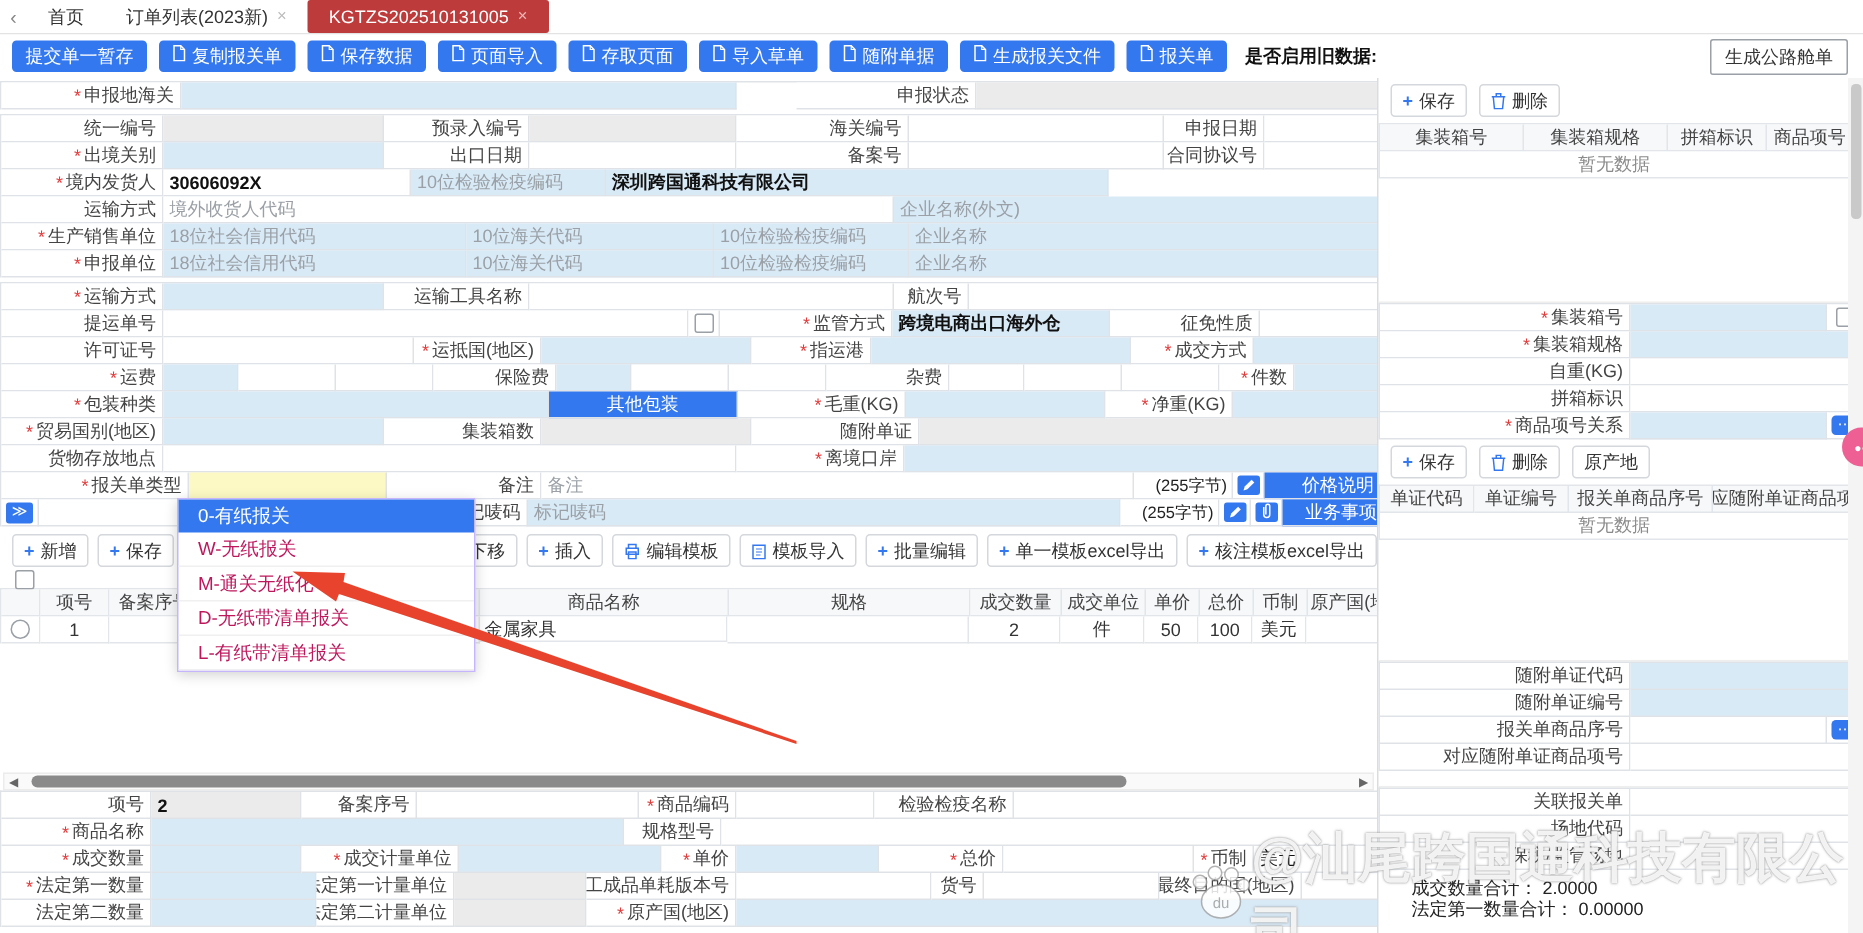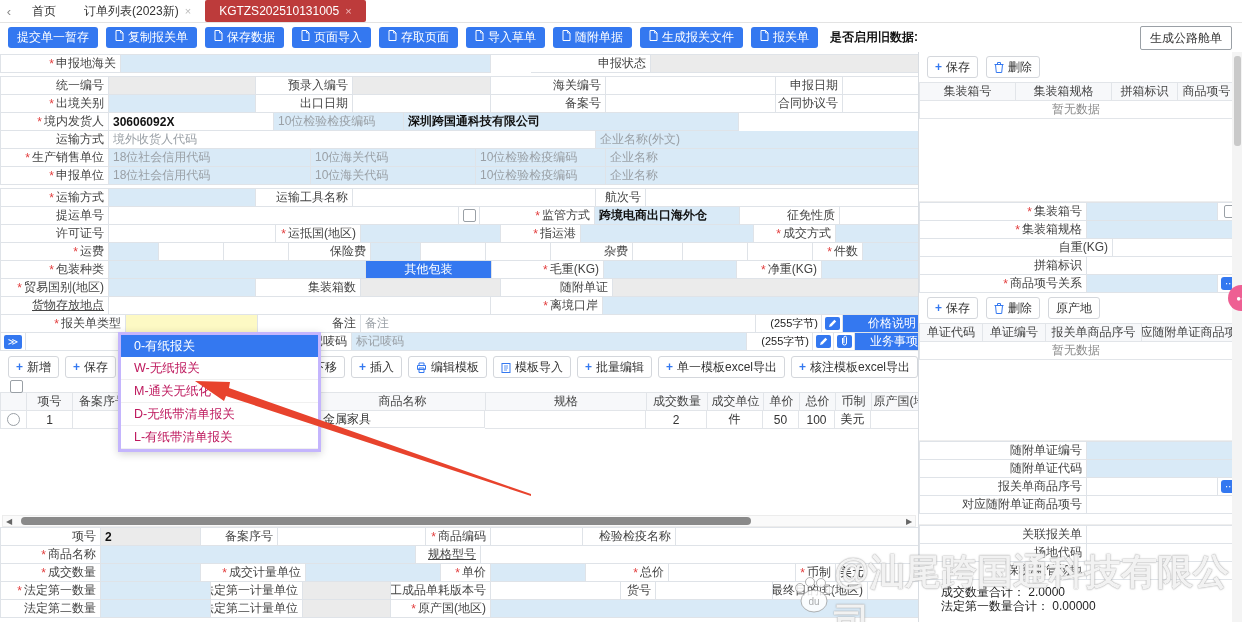--- a/index.html
+++ b/index.html
@@ -63,21 +63,21 @@
   .scarrow{width:12px;font-size:8px;color:#666;text-align:center;cursor:pointer}
   #hthumb{height:8px;background:#8a8a8a;border-radius:4px;width:730px;margin-left:6px;cursor:pointer}
   
   #rightpane{position:absolute;left:918px;top:52px;width:314px;height:570px;border-left:1px solid #d9dde2;box-sizing:border-box;background:#fff}
   .rp-btnrow{display:flex;align-items:center;gap:8px;padding:3px 0 3px 8px;height:24px}
   .rp-gap{height:10px;border-bottom:1px solid #eee}
   .sumline{padding-left:22px;height:14px;line-height:14px;color:#222}
   #vscroll{position:absolute;left:1232px;top:52px;width:10px;height:570px;background:#f4f4f4}
   #vthumb{position:absolute;left:1.5px;top:4px;width:7px;height:90px;background:#c9c9c9;border-radius:3px;cursor:pointer}
   
-  #dropdown{position:absolute;left:118px;top:332px;width:197px;background:#fff;border:3px solid #c4b5fd;
+  #dropdown{position:absolute;left:118px;top:332px;width:197px;background:#fff;border:1px solid #c4b5fd;
             box-shadow:0 2px 8px rgba(0,0,0,.18);z-index:40}
   .dditem{height:22px;line-height:22px;padding-left:13px;font-size:12.5px;color:#be185d;border-bottom:1px solid #f0f0f0;cursor:pointer}
   .dditem.sel{background:#3478f0;color:#fff;border-bottom:none}
   
   #arrowsvg{position:absolute;left:0;top:0;z-index:60;pointer-events:none}
   #watermark{position:absolute;left:790px;top:548px;z-index:70;pointer-events:none;display:flex;align-items:center}
   #wmtext{font-size:36px;font-weight:bold;color:rgba(255,255,255,.88);letter-spacing:0;
           text-shadow:0 0 1px rgba(140,140,140,.9),0 0 2px rgba(140,140,140,.55)}
   #pawwrap{position:relative;width:46px;height:46px;margin-right:-2px;opacity:.9}
   #badge{position:absolute;left:1228px;top:285px;width:26px;height:26px;border-radius:50%;background:#ee5f93;z-index:80;
@@ -304,21 +304,21 @@
         </div>
         <div class="frow">
           <div class="lab" style="width: 103px;"><span class="req">*</span>贸易国别(地区)</div>
           <div class="inp bg-bl" style="width: 142px;"></div>
           <div class="lab" style="width: 100px;">集装箱数</div>
           <div class="inp bg-g" style="width: 135px;"></div>
           <div class="lab" style="width: 107px;">随附单证</div>
           <div class="inp bg-g" style="width: 328px;"></div>
         </div>
         <div class="frow">
-          <div class="lab" style="width: 103px; text-decoration: underline;">货物存放地点</div>
+          <div class="lab" style="width: 103px;">货物存放地点</div>
           <div class="inp" style="width: 377px;"></div>
           <div class="lab" style="width: 107px;"><span class="req">*</span>离境口岸</div>
           <div class="inp bg-bl" style="width: 328px;"></div>
         </div>
         <div class="frow">
           <div class="lab" style="width: 120px;"><span class="req">*</span>报关单类型</div>
           <div class="inp bg-y" style="width: 127px;"></div>
           <div class="lab" style="width: 98px;">备注</div>
           <div class="inp" style="width: 390px;">
             <span class="ph">备注</span>
@@ -459,21 +459,21 @@
         <div class="lab" style="width: 60px;"><span class="req">*</span>商品编码</div>
         <div class="inp" style="width: 87px;"></div>
         <div class="lab" style="width: 88px;">检验检疫名称</div>
         <div class="inp" style="width: 253px;"></div>
         <div class="dotswrap" style="width: 22px;">
           <span class="dotsbtn">⋯</span>
         </div>
       </div><div class="frow">
         <div class="lab" style="width: 95px;"><span class="req">*</span>商品名称</div>
         <div class="inp bg-bl" style="width: 310px;"></div>
-        <div class="lab" style="width: 60px; text-decoration: underline;">规格型号</div>
+        <div class="lab" style="width: 60px;">规格型号</div>
         <div class="inp" style="width: 450px;"></div>
       </div><div class="frow">
         <div class="lab" style="width: 95px;"><span class="req">*</span>成交数量</div>
         <div class="inp bg-bl" style="width: 95px;"></div>
         <div class="lab" style="width: 100px;"><span class="req">*</span>成交计量单位</div>
         <div class="inp bg-bl" style="width: 130px;"></div>
         <div class="lab" style="width: 45px;"><span class="req">*</span>单价</div>
         <div class="inp bg-bl" style="width: 90px;"></div>
         <div class="lab" style="width: 78px;"><span class="req">*</span>总价</div>
         <div class="inp" style="width: 122px;"></div>
@@ -532,21 +532,21 @@
   <div id="rp-form1" class="fblock"><div class="frow">
         <div class="lab" style="width: 162px;"><span class="req">*</span>集装箱号</div>
         <div class="inp bg-bl" style="width: 126px;"></div>
         <div class="cbwrap" style="width: 24px;">
           <span class="cb"></span>
         </div>
       </div><div class="frow">
         <div class="lab" style="width: 162px;"><span class="req">*</span>集装箱规格</div>
         <div class="inp bg-bl" style="width: 150px;"></div>
       </div><div class="frow">
-        <div class="lab" style="width: 162px; padding-left: 26px;">自重(KG)</div>
+        <div class="lab" style="width: 162px;">自重(KG)</div>
         <div class="inp" style="width: 150px;"></div>
       </div><div class="frow">
         <div class="lab" style="width: 162px;">拼箱标识</div>
         <div class="inp" style="width: 150px;"></div>
       </div><div class="frow">
         <div class="lab" style="width: 162px;"><span class="req">*</span>商品项号关系</div>
         <div class="inp bg-bl" style="width: 126px;"></div>
         <div class="dotswrap" style="width: 24px;">
           <span class="dotsbtn">⋯</span>
         </div>
@@ -574,24 +574,24 @@
         <div class="th" style="width: 62px;">单证编号</div>
         <div class="th" style="width: 95px;">报关单商品序号</div>
         <div class="th" style="width: 93px;">对应随附单证商品项号</div>
       </div>
       <div class="trow">
         <div class="td empty-row" style="width: 312px;">暂无数据</div>
       </div>
     </div>
   <div style="height:80px;border-bottom:1px solid #eee"></div>
   <div id="rp-form2" class="fblock"><div class="frow">
+        <div class="lab" style="width: 162px;">随附单证代码</div>
+        <div class="inp bg-bl" style="width: 150px;"></div>
+      </div><div class="frow">
         <div class="lab" style="width: 162px;">随附单证编号</div>
-        <div class="inp bg-bl" style="width: 150px;"></div>
-      </div><div class="frow">
-        <div class="lab" style="width: 162px;">随附单证代码</div>
         <div class="inp bg-bl" style="width: 150px;"></div>
       </div><div class="frow">
         <div class="lab" style="width: 162px;">报关单商品序号</div>
         <div class="inp" style="width: 126px;"></div>
         <div class="dotswrap" style="width: 24px;">
           <span class="dotsbtn">⋯</span>
         </div>
       </div><div class="frow">
         <div class="lab" style="width: 162px;">对应随附单证商品项号</div>
         <div class="inp" style="width: 150px;"></div>

